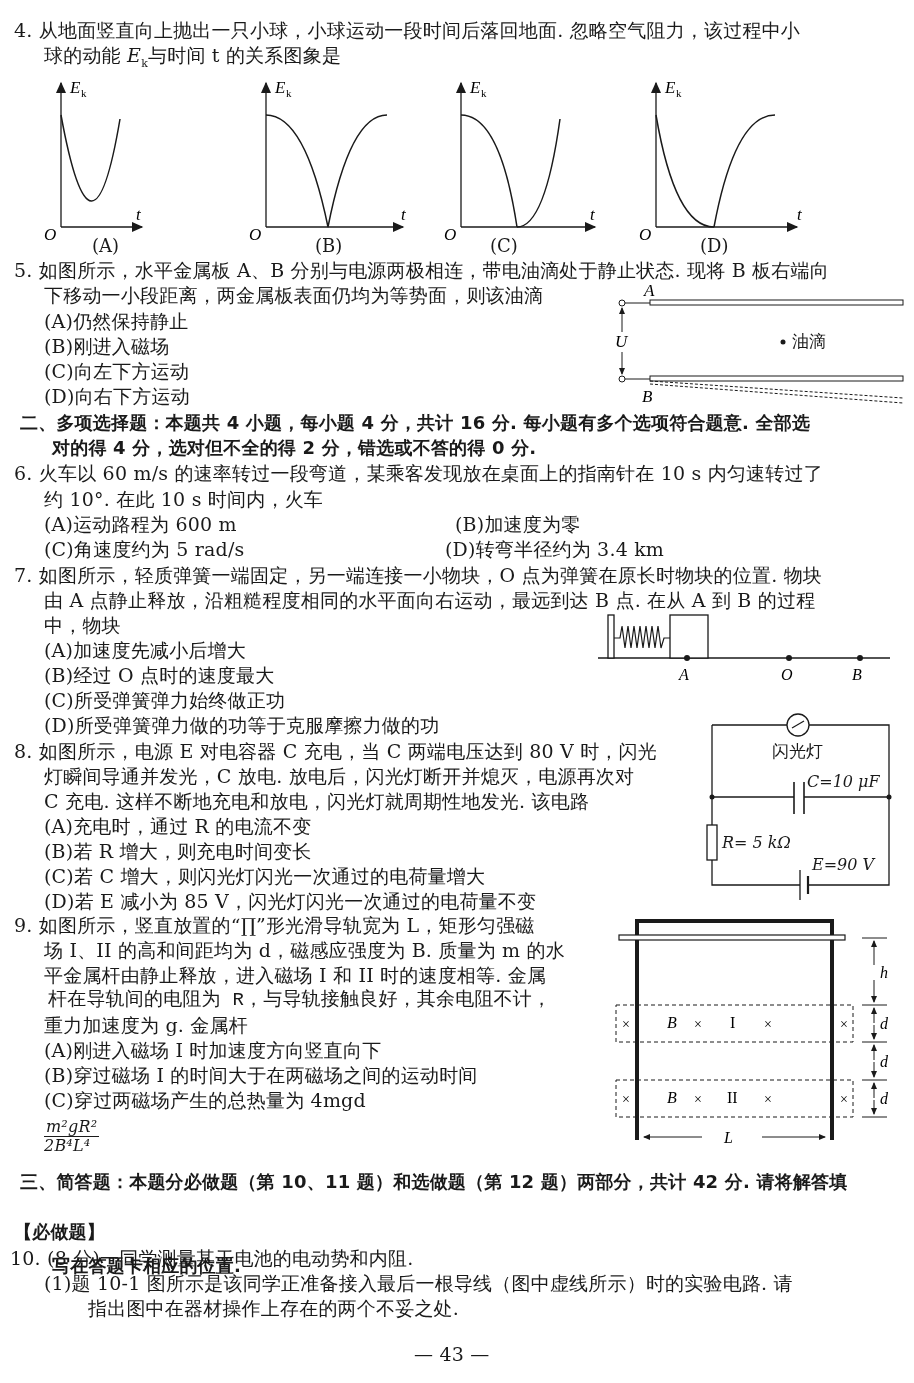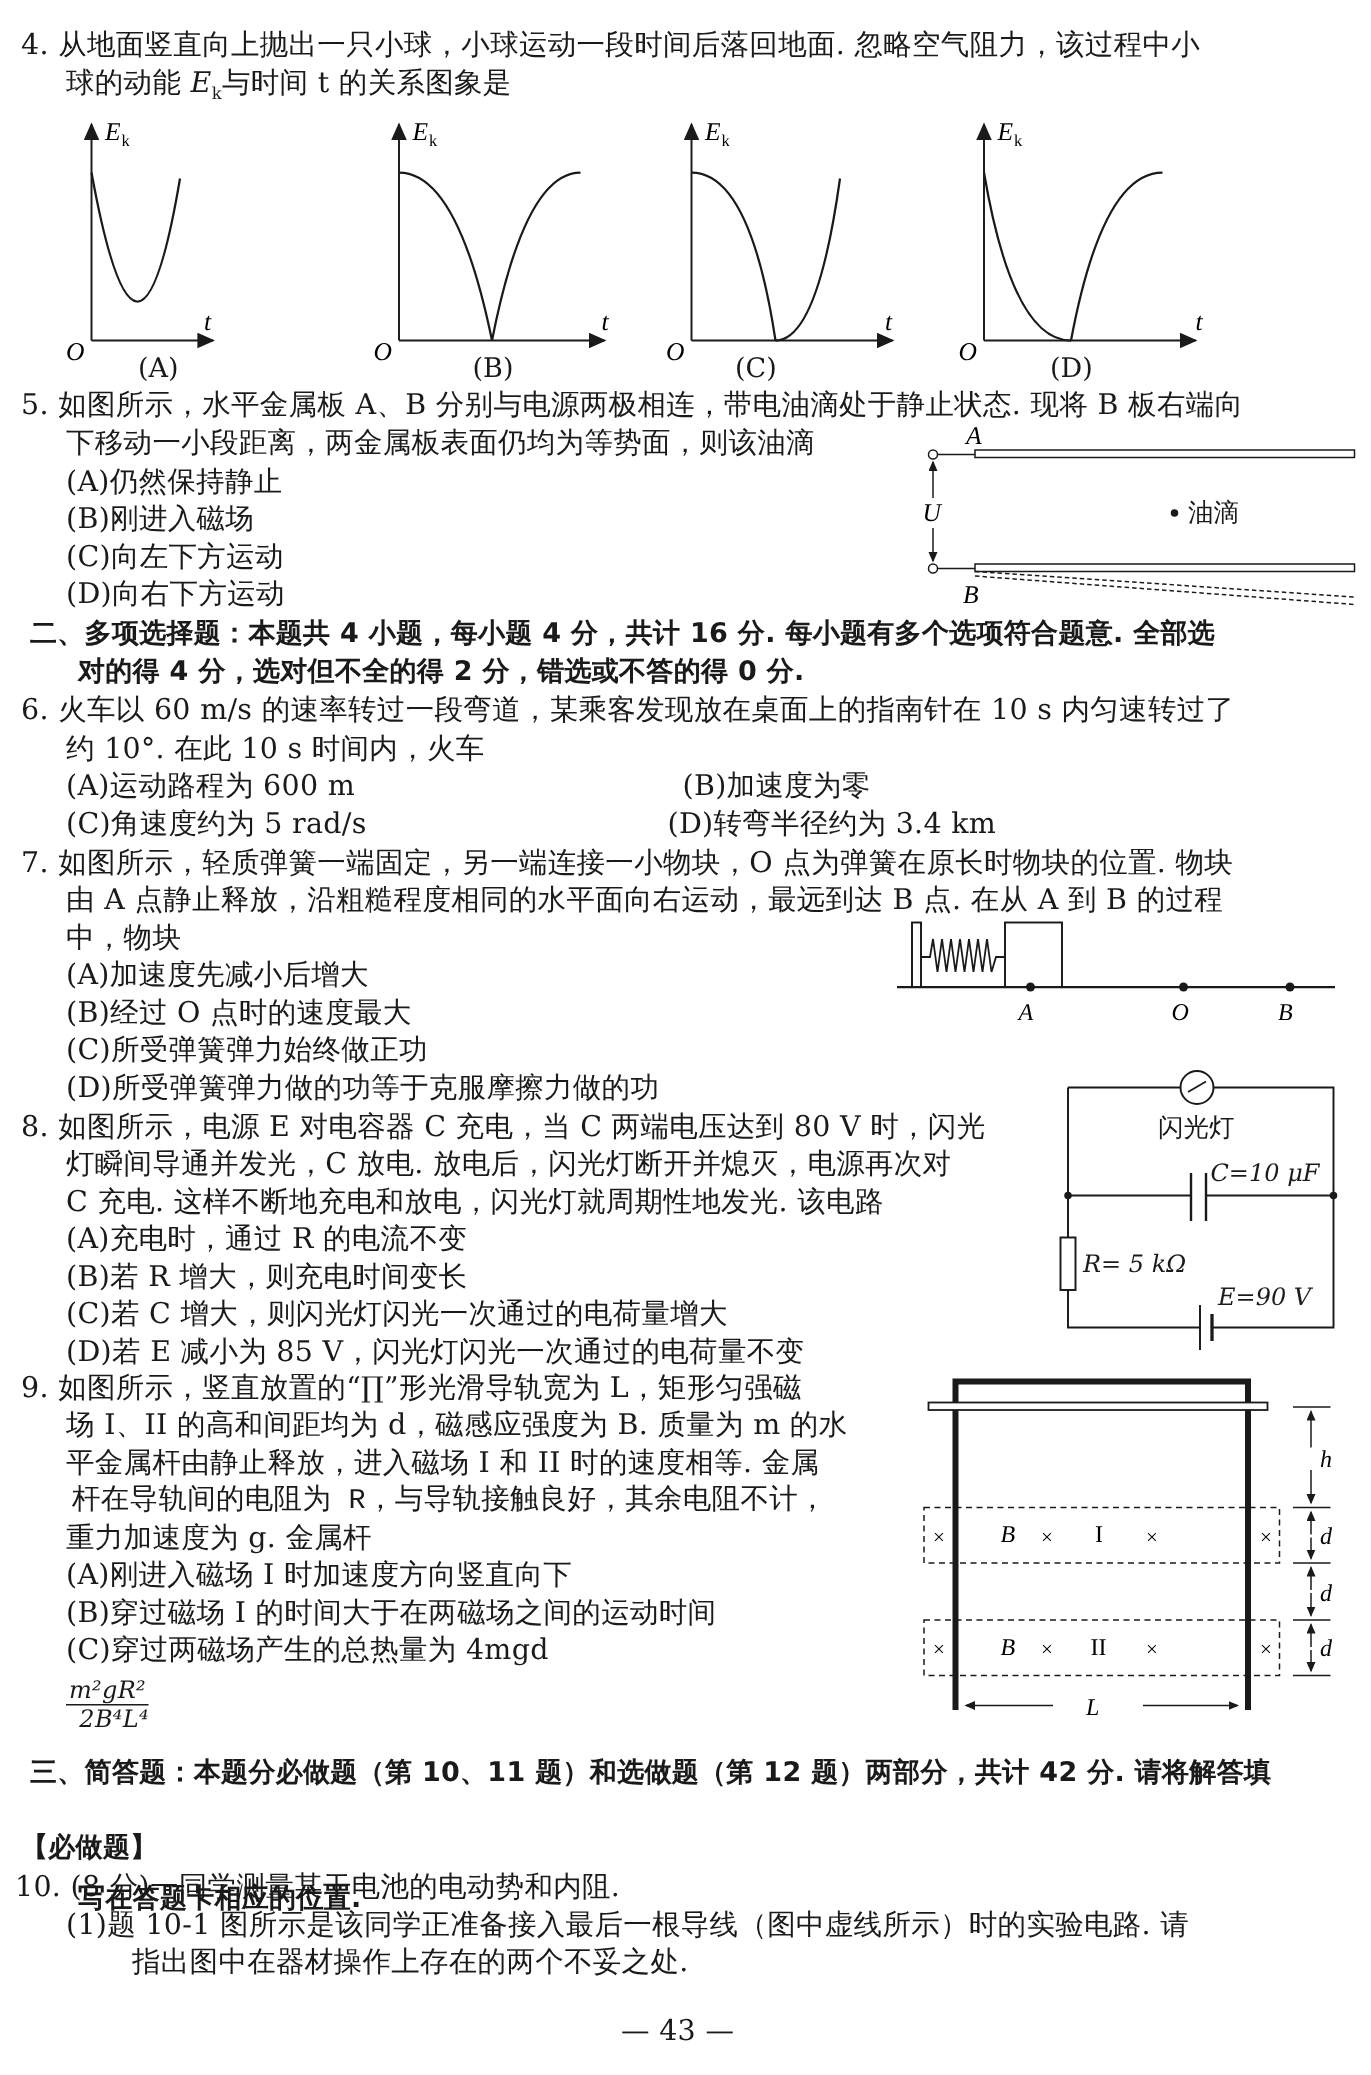--- a/index.html
+++ b/index.html
@@ -4,21 +4,21 @@
 <style>
   html, body { margin:0; padding:0; background:#fff; }
   body { width:914px; height:1383px; position:relative; overflow:hidden;
          font-family:"DejaVu Serif", "Liberation Serif", serif; color:#1a1a1a; font-size:19px; }
   .abs { position:absolute; }
   .line { position:absolute; white-space:nowrap; line-height:24px; font-size:19px; letter-spacing:0.2px; }
   .bold { font-weight:bold; font-family:"DejaVu Sans", "Liberation Sans", sans-serif; font-size:18px; }
   i, .it { font-style:italic; }
   svg { position:absolute; overflow:visible; }
   svg text { font-family:"Liberation Serif", serif; }
-  .frac { display:inline-block; vertical-align:middle; text-align:right; font-style:italic; font-size:16px; line-height:18px; }
+  .frac { display:inline-block; vertical-align:middle; text-align:left; font-style:italic; font-size:16px; line-height:18px; }
   .frac .num { display:block; border-bottom:1px solid #1a1a1a; padding:0 2px; }
   .frac .den { display:block; }
 </style>
 </head>
 <body>
 
 <div class="line" style="left:14px;top:18px;">4. 从地面竖直向上抛出一只小球，小球运动一段时间后落回地面. 忽略空气阻力，该过程中小</div>
 <div class="line" style="left:44px;top:43px;">
   <span>球的动能 </span><i>E</i><sub style="font-size:11px">k</sub><span>与时间 t 的关系图象是</span>
 </div>

